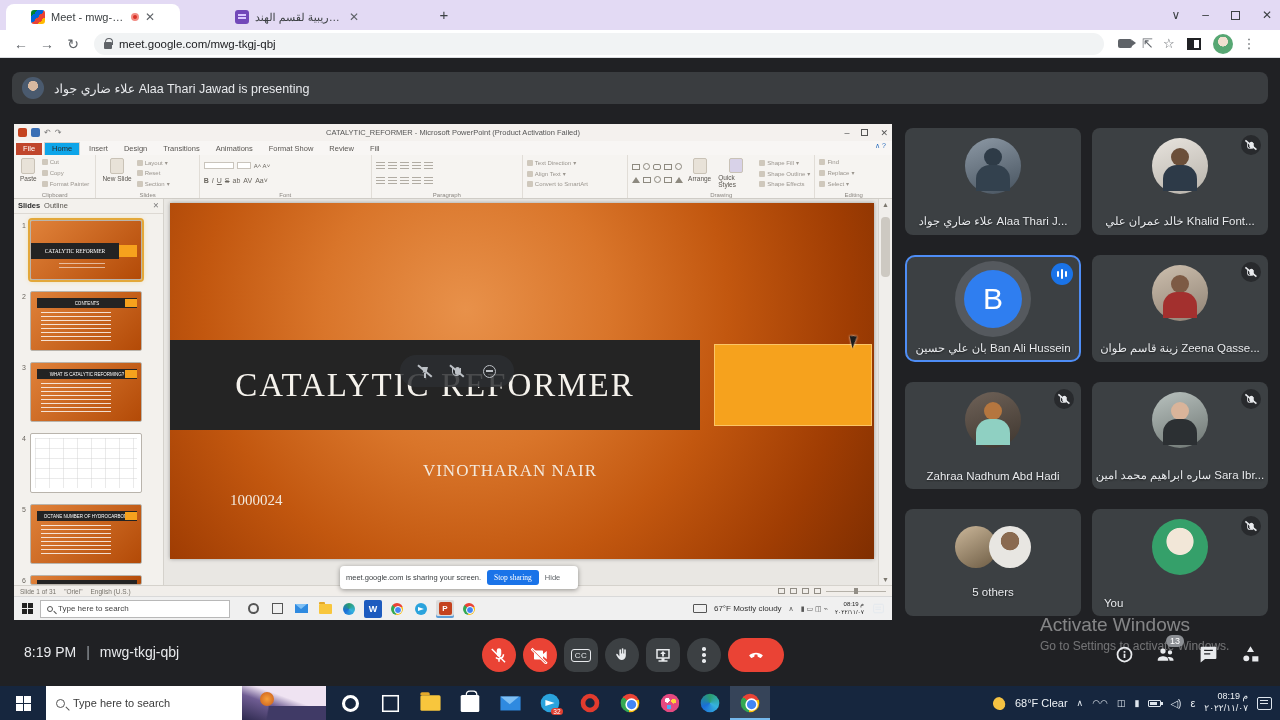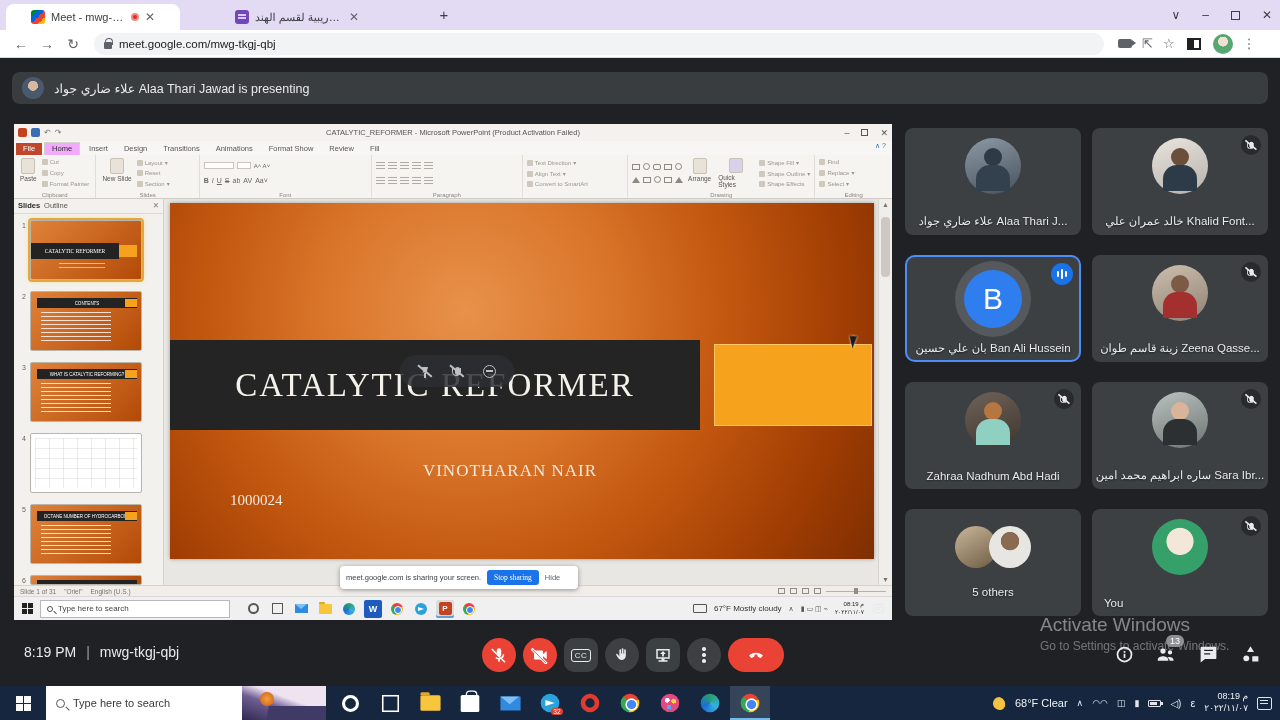--- a/index.html
+++ b/index.html
@@ -42,21 +42,21 @@
   
   .shared { position:absolute; left:14px; top:124px; width:878px; height:496px; background:#fff; overflow:hidden; }
   .ppt-titlebar { position:absolute; left:0; top:0; width:100%; height:17px; background:#f4f1ee; display:flex; align-items:center; }
   .qat { display:flex; gap:4px; margin-left:4px; align-items:center; }
   .q { width:9px; height:9px; border-radius:2px; }
   .ptitle { position:absolute; left:0; right:0; text-align:center; font-size:7.5px; color:#555; }
   .pwc { position:absolute; right:4px; top:0; display:flex; gap:12px; color:#555; font-size:9px; align-items:center; height:17px; }
   .rtabs { position:absolute; left:0; top:17px; width:100%; height:14px; background:#f8f6f4; display:flex; align-items:flex-end; gap:2px; padding-left:2px; font-size:7.5px; color:#5a5753; }
   .rtab { padding:1px 7px 2px; }
   .rtab.file { background:#c0462c; color:#fff; }
-  .rtab.cur { background:#f0abfc; border:1px solid #d6d2cc; border-bottom:none; color:#2b2b2b; }
+  .rtab.cur { background:#0ea5e9; border:1px solid #d6d2cc; border-bottom:none; color:#2b2b2b; }
   .rhelp { position:absolute; right:6px; top:18px; font-size:7px; color:#2a6dbd; }
   .ribbon { position:absolute; left:0; top:31px; width:100%; height:44px; background:#f6f4f1; border-bottom:1px solid #d0cdc7; display:flex; }
   .grp { position:relative; border-right:1px solid #e1ddd7; padding:2px 4px 9px; display:flex; gap:3px; }
   .glabel { position:absolute; bottom:0; left:0; right:0; text-align:center; font-size:6px; color:#8a8680; }
   .bigbtn { display:flex; flex-direction:column; align-items:center; font-size:6.5px; color:#5a5650; gap:1px; padding:1px 2px; }
   .bico { width:14px; height:16px; background:#e8e2d8; border:1px solid #c9c2b6; border-radius:2px; }
   .minicol { display:flex; flex-direction:column; justify-content:space-around; }
   .mini { font-size:6px; color:#9a958e; white-space:nowrap; display:flex; align-items:center; gap:2px; }
   .mini i { width:6px; height:6px; background:#cfc8bc; display:inline-block; border-radius:1px; }
   .fgrid { display:flex; flex-direction:column; justify-content:space-evenly; }

